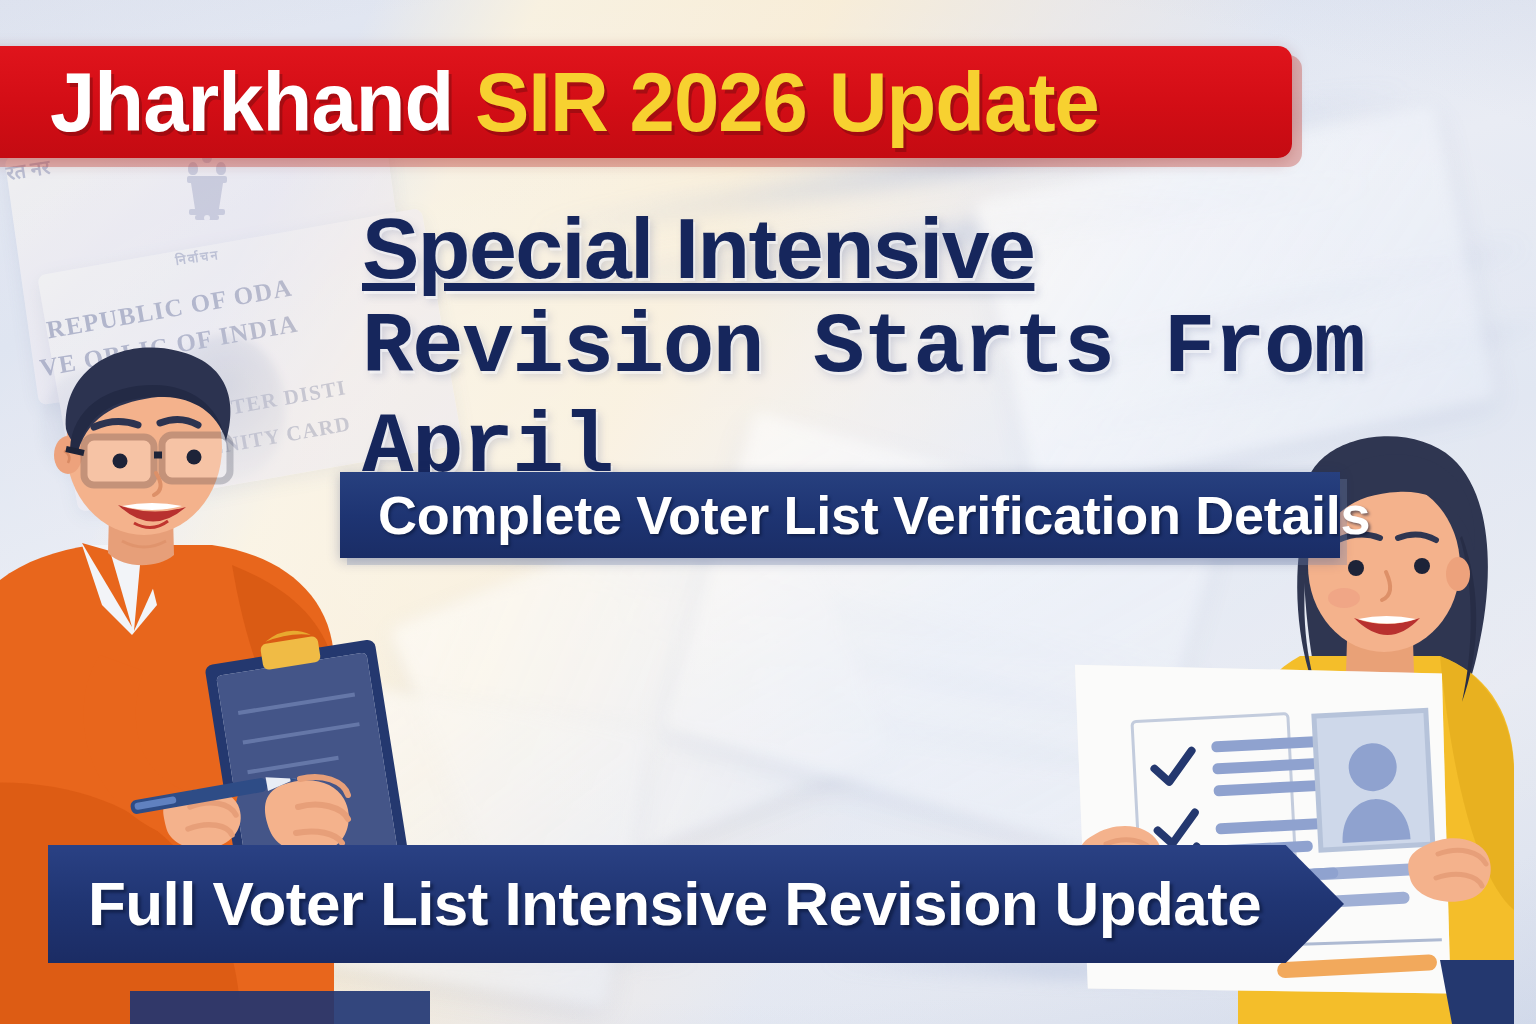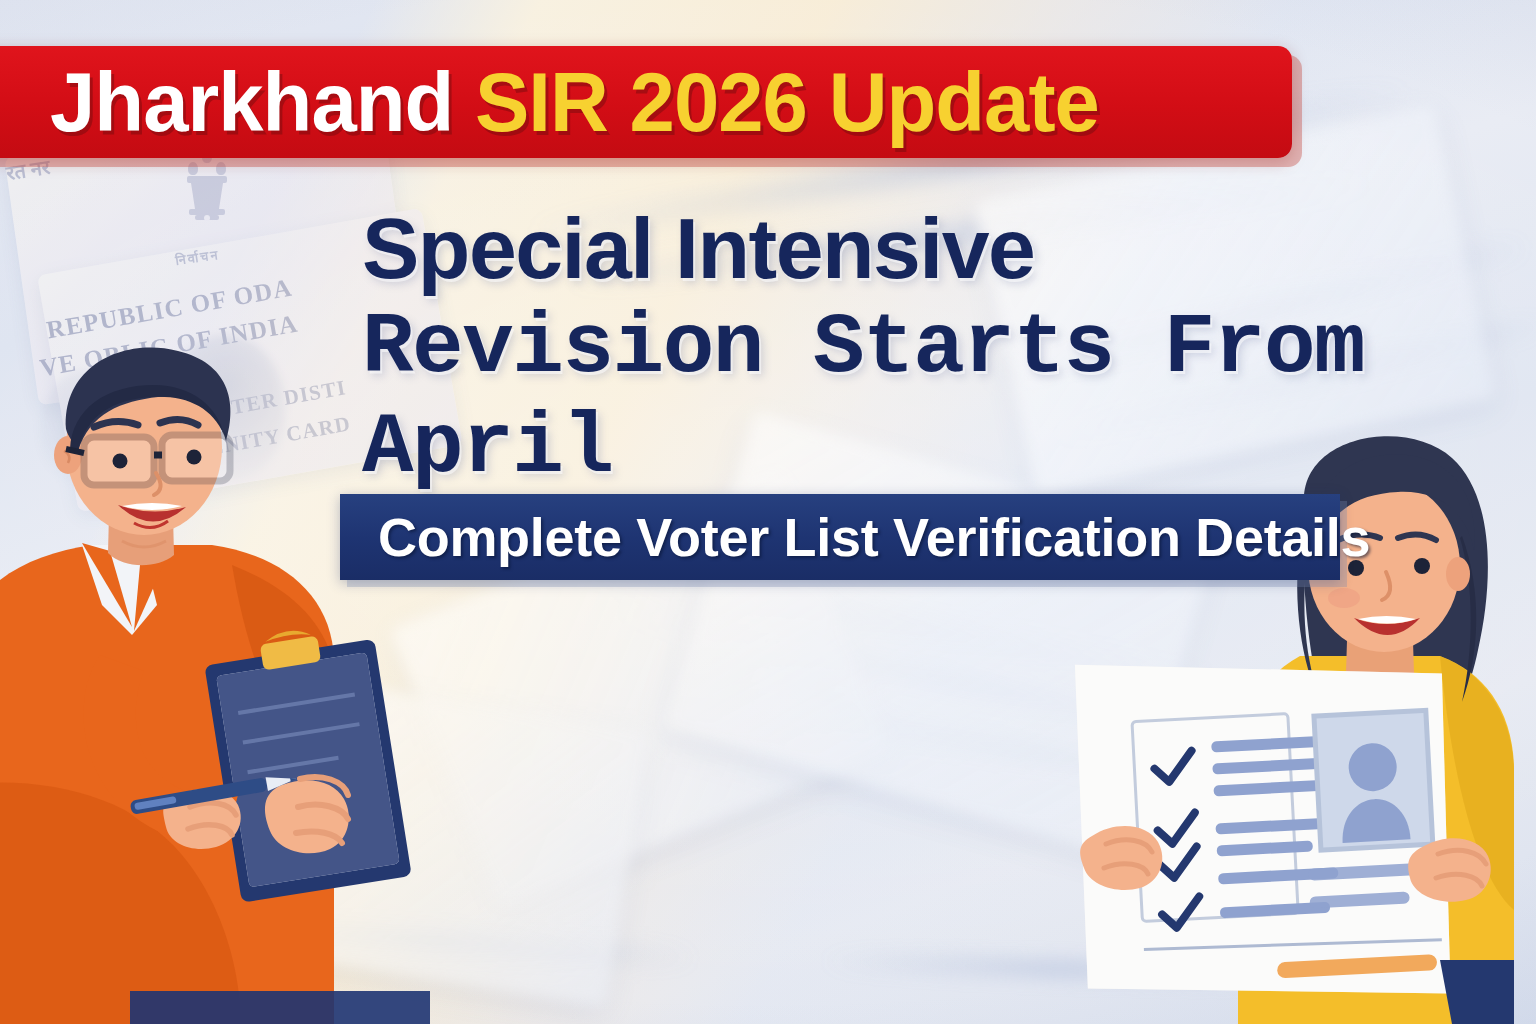--- a/index.html
+++ b/index.html
@@ -80,26 +80,26 @@
   .rb-white{color:#ffffff;}
   .rb-yellow{color:#f7d130;}
 
   
   .headline{
     position:absolute;left:362px;top:198px;width:1160px;
     color:#16265c;font-weight:900;font-size:86px;line-height:100px;
     letter-spacing:-1.5px;
     text-shadow:2px 3px 0 rgba(255,255,255,.55), 4px 5px 9px rgba(120,130,170,.30);
   }
-  .headline .l1{display:block;}
+  .headline .l1{display:block;text-decoration:underline;}
   .headline .l2{display:block;font-family:Liberation Mono, monospace;}
 
   
   .sub-banner{
-    position:absolute;left:340px;top:494px;width:1000px;height:86px;
+    position:absolute;left:340px;top:472px;width:1000px;height:86px;
     background:linear-gradient(180deg,#27407f 0%,#1e3472 52%,#1a2d66 100%);
     box-shadow:7px 7px 0 rgba(120,135,175,.30), 0 3px 12px rgba(30,45,100,.30);
     display:flex;align-items:center;
   }
   .sub-banner-text{
     margin-left:38px;color:#ffffff;font-size:54px;line-height:58px;font-weight:700;
     white-space:nowrap;letter-spacing:-.3px;
     text-shadow:2px 2px 3px rgba(8,18,50,.55);
   }
 
@@ -336,14 +336,17 @@
 
   <div class="headline">
     <span class="l1">Special Intensive</span>
     <span class="l2">Revision Starts From April</span>
   </div>
 
   <div class="sub-banner">
     <div class="sub-banner-text">Complete Voter List Verification Details</div>
   </div>
 
+  <div class="bottom-banner">
+    <div class="bottom-banner-text">Full Voter List Intensive Revision Update</div>
+  </div>
 
 </div>
 
 </body></html>

